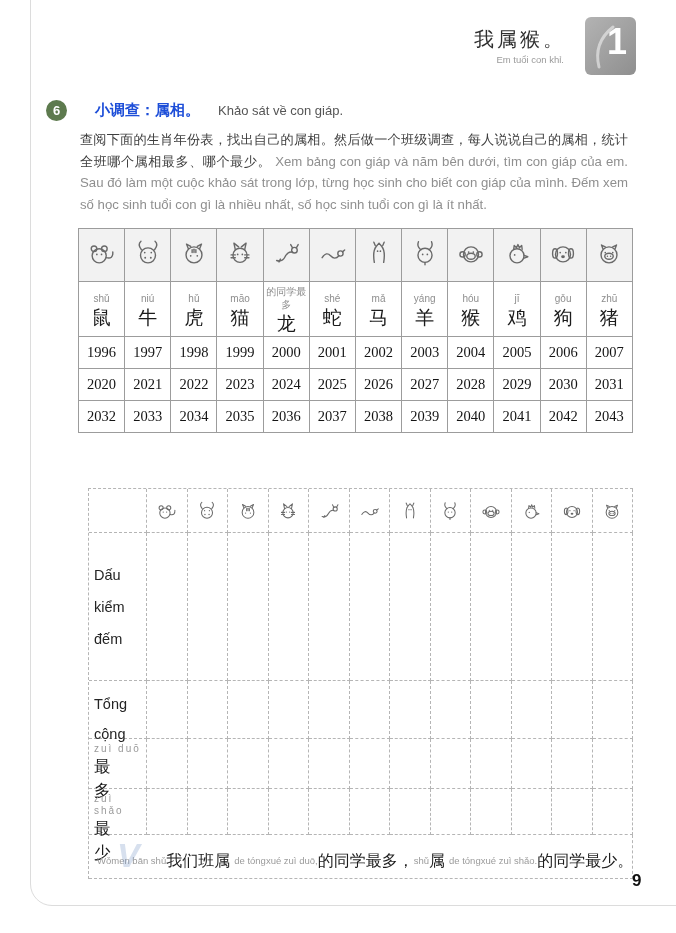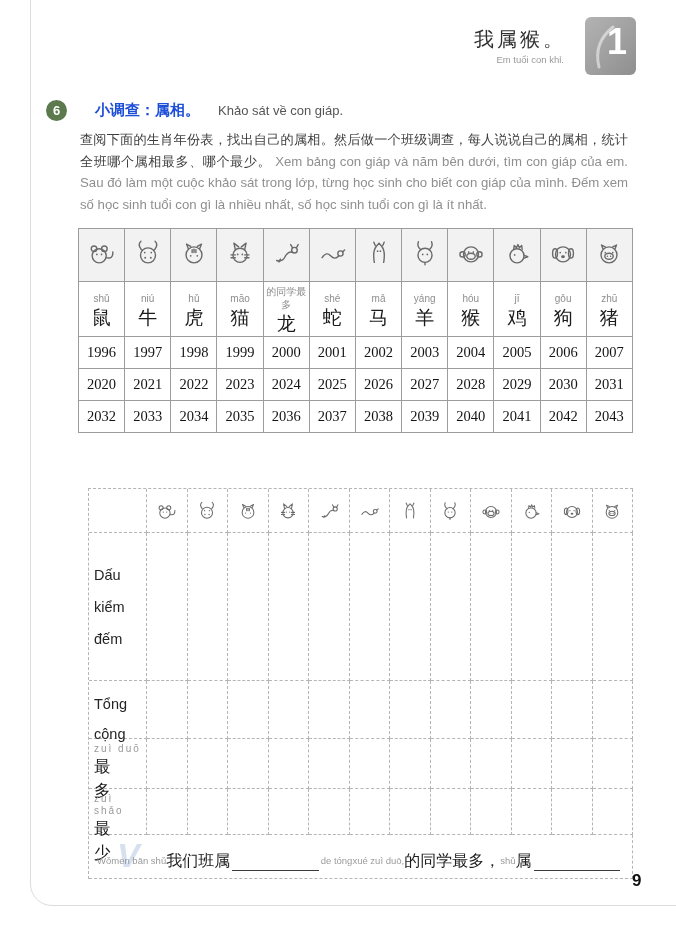--- a/index.html
+++ b/index.html
@@ -489,18 +489,22 @@
         <span class="blank"></span>
         <span class="seg">
           <span class="sp">de tóngxué zuì duō,</span>
           <span class="sh">的同学最多，</span>
         </span>
         <span class="seg">
           <span class="sp">shǔ</span>
           <span class="sh">属</span>
         </span>
         <span class="blank"></span>
+        <span class="seg">
+          <span class="sp">de tóngxué zuì shǎo.</span>
+          <span class="sh">的同学最少。</span>
+        </span>
         <span class="wm">V</span>
       </div>
     </div>
 
   <div class="page-num">9</div>
 </div>
 
 </body></html>

